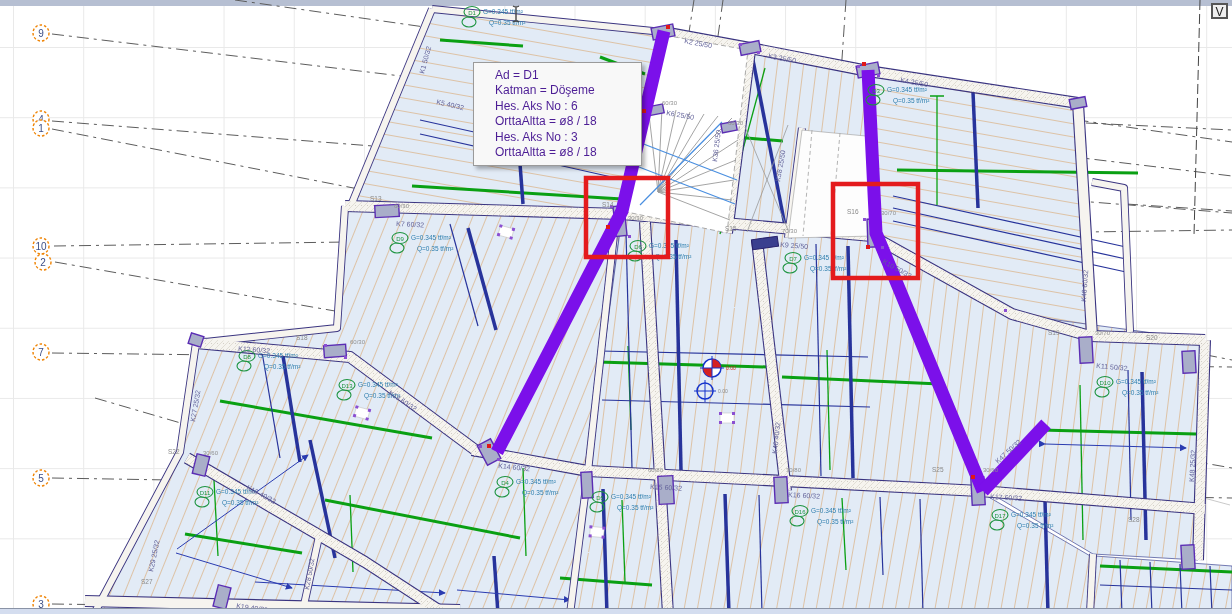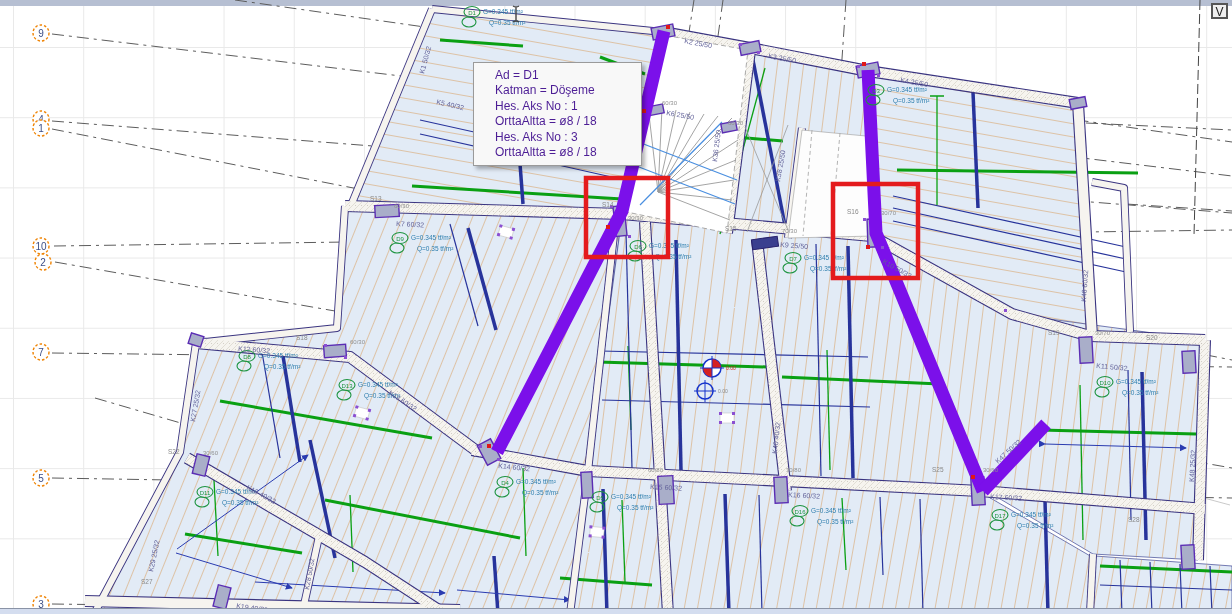--- a/index.html
+++ b/index.html
@@ -520,21 +520,21 @@
       </g>
 
     <g stroke="#444" stroke-width="1.4" fill="none">
       <path d="M516,7 L516,21 M513,6 Q516,8 519,6 M513,22 Q516,20 519,22"></path>
     </g>
   </svg>
 
   <div id="tooltip">
       <div>Ad = D1</div>
       <div>Katman = Döşeme</div>
-      <div>Hes. Aks No : 1</div>
+      <div>Hes. Aks No : 6</div>
       <div>OrttaAltta = ø8 / 18</div>
       <div>Hes. Aks No : 3</div>
       <div>OrttaAltta = ø8 / 18</div>
     </div>
 
   <div id="cornerbtn">V</div>
   <div id="bottombar"></div>
 </div>
 
 </body></html>

